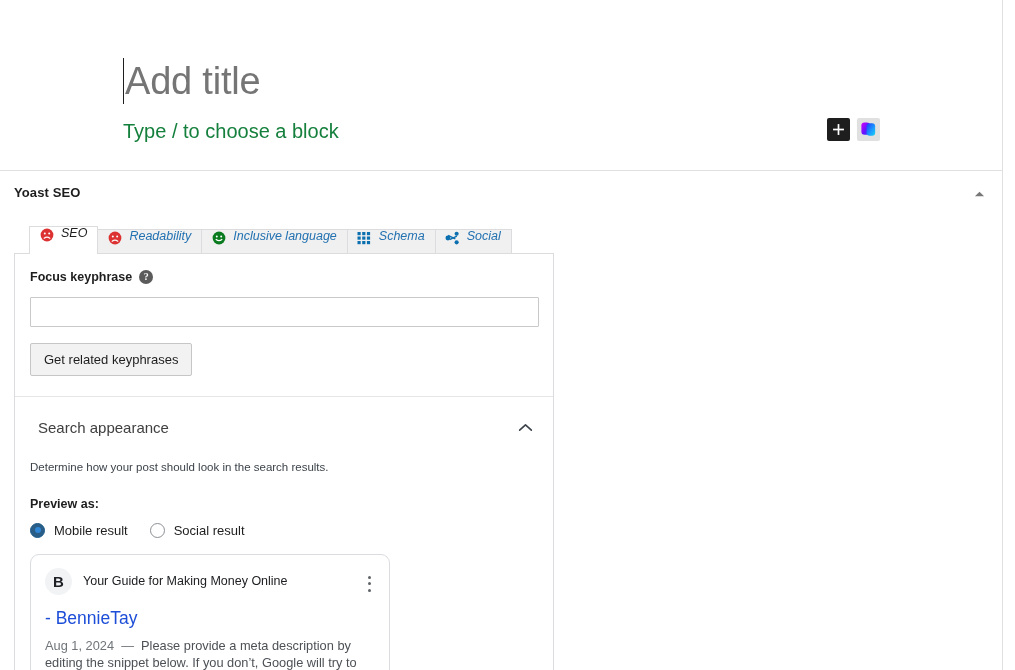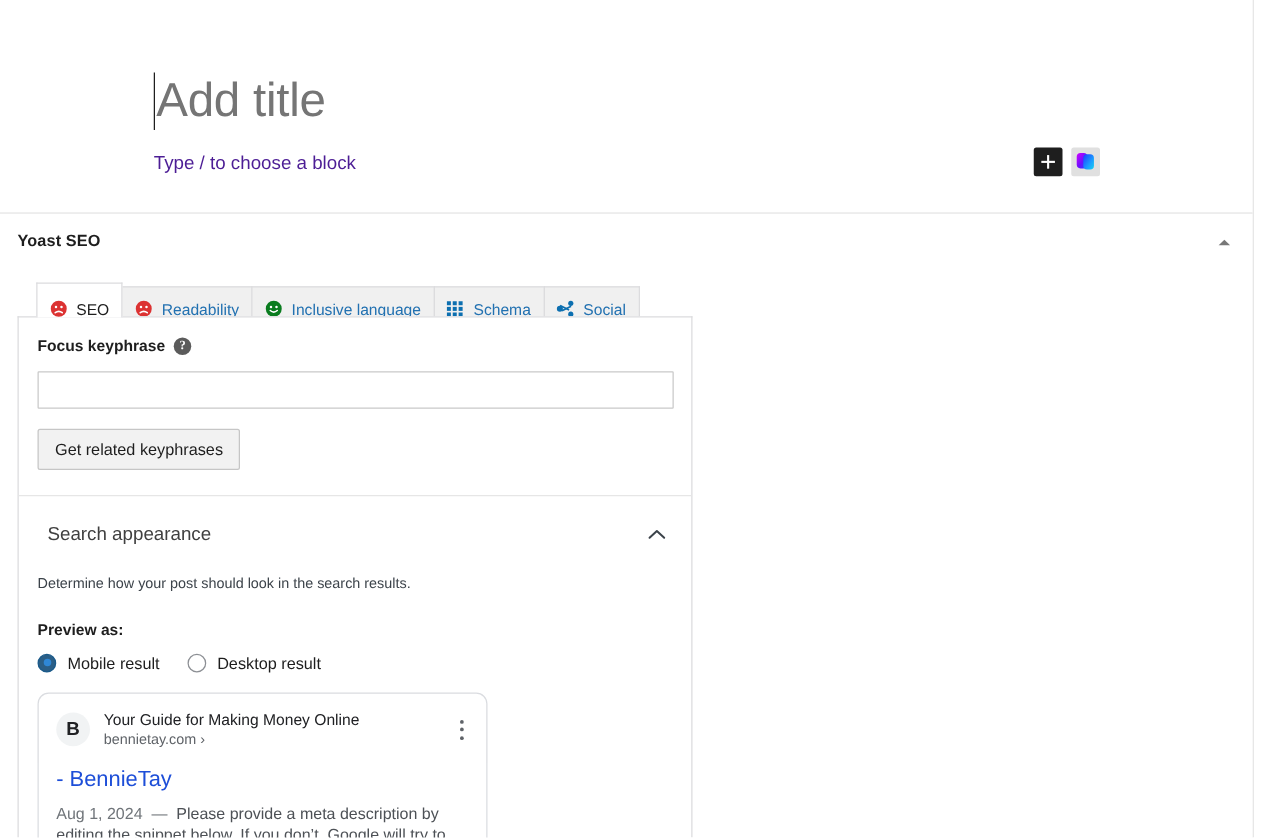--- a/index.html
+++ b/index.html
@@ -64,23 +64,23 @@
     color: #757575;
     font-weight: 400;
     letter-spacing: -0.2px;
     white-space: nowrap;
   }
 
   .block-placeholder {
     position: absolute;
     left: 123px;
     top: 120px;
-    font-size: 15px;
+    font-size: 20px;
     line-height: 22px;
-    color: #4c1d95;
+    color: #15803d;
     white-space: nowrap;
   }
 
   .toolbar-icons {
     position: absolute;
     left: 827px;
     top: 118px;
     display: flex;
     gap: 7px;
     align-items: center;
@@ -158,34 +158,35 @@
   .tabs {
     position: absolute;
     left: 29px;
     top: 57px;
     display: flex;
     align-items: flex-end;
     height: 26px;
   }
   .tab {
     display: flex;
-    align-items: flex-end;
+    align-items: flex-start;
     gap: 7px;
     height: 25px;
     padding: 0 10px 0 9px;
     background: #f0f0f0;
     border: 1px solid #dcdcde;
     border-bottom: none;
     margin-left: -1px;
     font-size: 12.5px;
     color: #2271b1;
     cursor: pointer;
     white-space: nowrap;
     position: relative;
     line-height: 1;
+    font-style: italic;
   }
   .tab:first-child { margin-left: 0; }
   .tab.active {
     background: #ffffff;
     color: #1e1e1e;
     height: 28px;
     z-index: 3;
     border-color: #dcdcde;
   }
   .tab-icon {
@@ -583,30 +584,29 @@
 
         <div class="preview-as-label">Preview as:</div>
 
         <div class="radio-row">
           <label class="radio-opt">
             <span class="radio-dot checked"></span>
             <span class="radio-label">Mobile result</span>
           </label>
           <label class="radio-opt">
             <span class="radio-dot"></span>
-            <span class="radio-label">Desktop result</span>
+            <span class="radio-label">Social result</span>
           </label>
         </div>
 
         <div class="snippet-card">
           <div class="snippet-top">
             <div class="favicon">B</div>
             <div class="snippet-sitecol">
               <div class="snippet-sitename">Your Guide for Making Money Online</div>
-              <div class="snippet-url">bennietay.com ›</div>
             </div>
           </div>
 
           <div class="kebab">
             <i></i>
               <i></i>
               <i></i>
           </div>
 
           <div class="snippet-title">- BennieTay</div>

